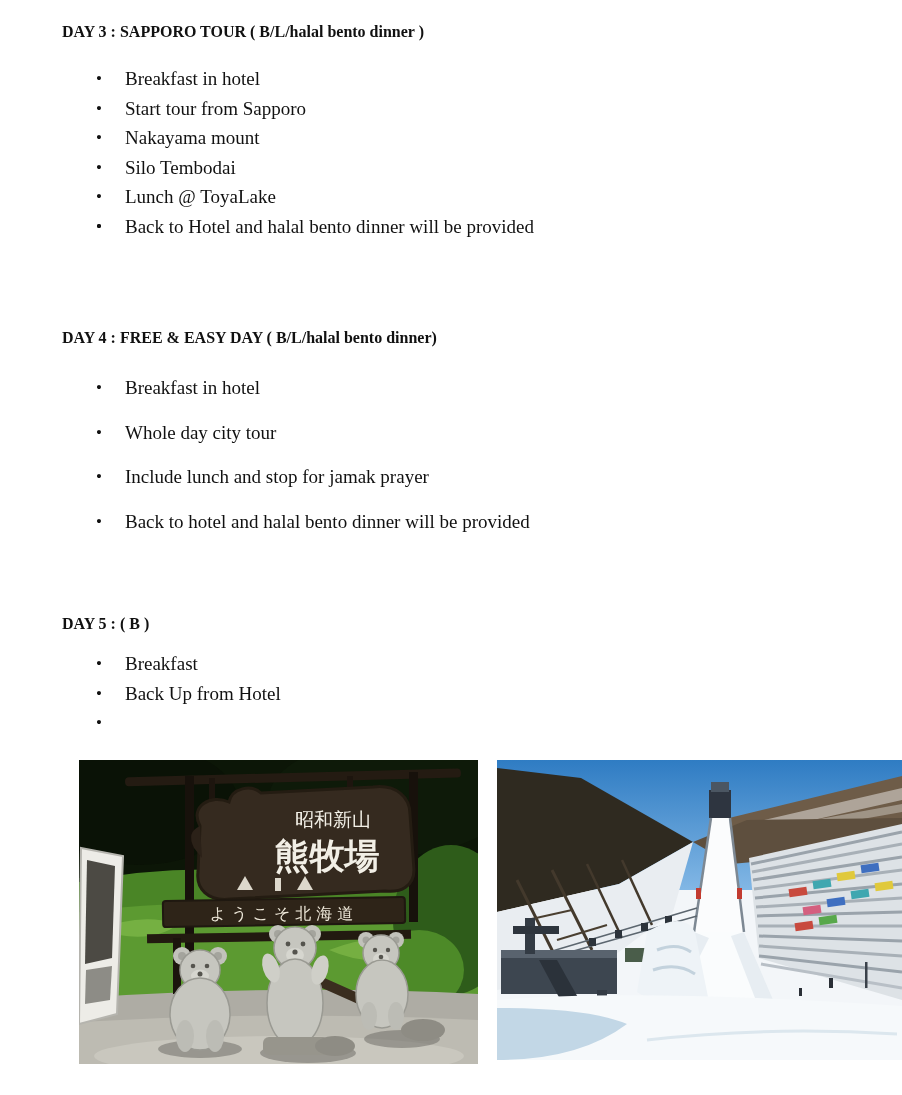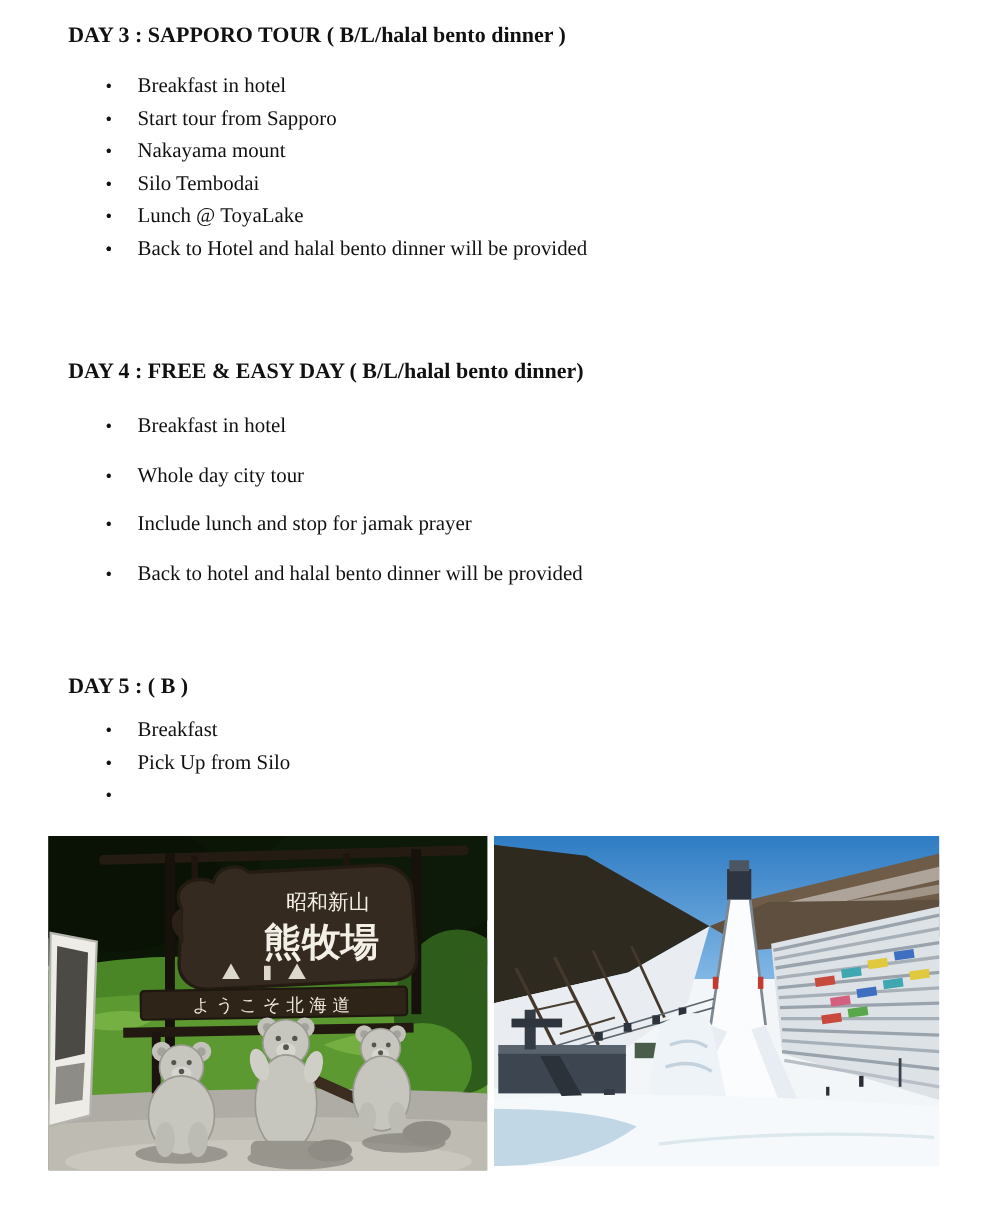--- a/index.html
+++ b/index.html
@@ -4,21 +4,21 @@
 <style>
   html,body { margin:0; padding:0; background:#ffffff; }
   body {
     width:902px; height:1095px; overflow:hidden;
     font-family:"Liberation Serif","DejaVu Serif",serif;
     color:#111111;
   }
   .doc { padding-top:20px; }
   .day-heading {
     margin:0 40px 0 62px;
-    font-size:20px; line-height:24px; font-weight:bold;
+    font-size:16px; line-height:24px; font-weight:bold;
     white-space:nowrap;
   }
   .day-list {
     list-style:none;
     margin:0 0 0 62px; padding:0 0 0 63px;
   }
   .day-list li {
     position:relative;
     font-size:19px; line-height:29.5px;
     white-space:nowrap;
@@ -28,21 +28,21 @@
     font-size:17px; line-height:29.5px;
   }
   .sec1 .day-list { margin-top:20px; }
   .sec2 .day-heading { margin-top:85px; }
   .sec2 .day-list { margin-top:23px; }
   .sec2 .day-list li { margin-bottom:15px; }
   .sec3 .day-heading { margin-top:76px; }
   .sec3 .day-list { margin-top:13px; }
   .photos {
     margin:52px 0 0 44px;
-    display:flex; gap:6px; align-items:flex-start;
+    display:flex; gap:19px; align-items:flex-start;justify-content:flex-end;
   }
   .photo { display:block; }
 </style>
 </head>
 <body>
 
 <div class="doc">
 
   <section class="sec1">
     <h2 class="day-heading">DAY 3 : SAPPORO TOUR ( B/L/halal bento dinner )</h2>
@@ -64,21 +64,21 @@
       <li><span class="bullet">•</span><span>Whole day city tour</span></li>
       <li><span class="bullet">•</span><span>Include lunch and stop for jamak prayer</span></li>
       <li><span class="bullet">•</span><span>Back to hotel and halal bento dinner will be provided</span></li>
     </ul>
   </section>
 
   <section class="sec3">
     <h2 class="day-heading">DAY 5 : ( B )</h2>
     <ul class="day-list">
       <li><span class="bullet">•</span><span>Breakfast</span></li>
-      <li><span class="bullet">•</span><span>Pick Up from Silo</span></li>
+      <li><span class="bullet">•</span><span>Back Up from Hotel</span></li>
       <li><span class="bullet">•</span></li>
     </ul>
   </section>
 
   <div class="photos">
 
     <svg class="photo" width="399" height="304" viewBox="0 0 399 304" aria-hidden="true">
 
       <rect width="399" height="304" fill="#1c3312"></rect>
       <rect width="399" height="118" fill="#0c1607"></rect>

